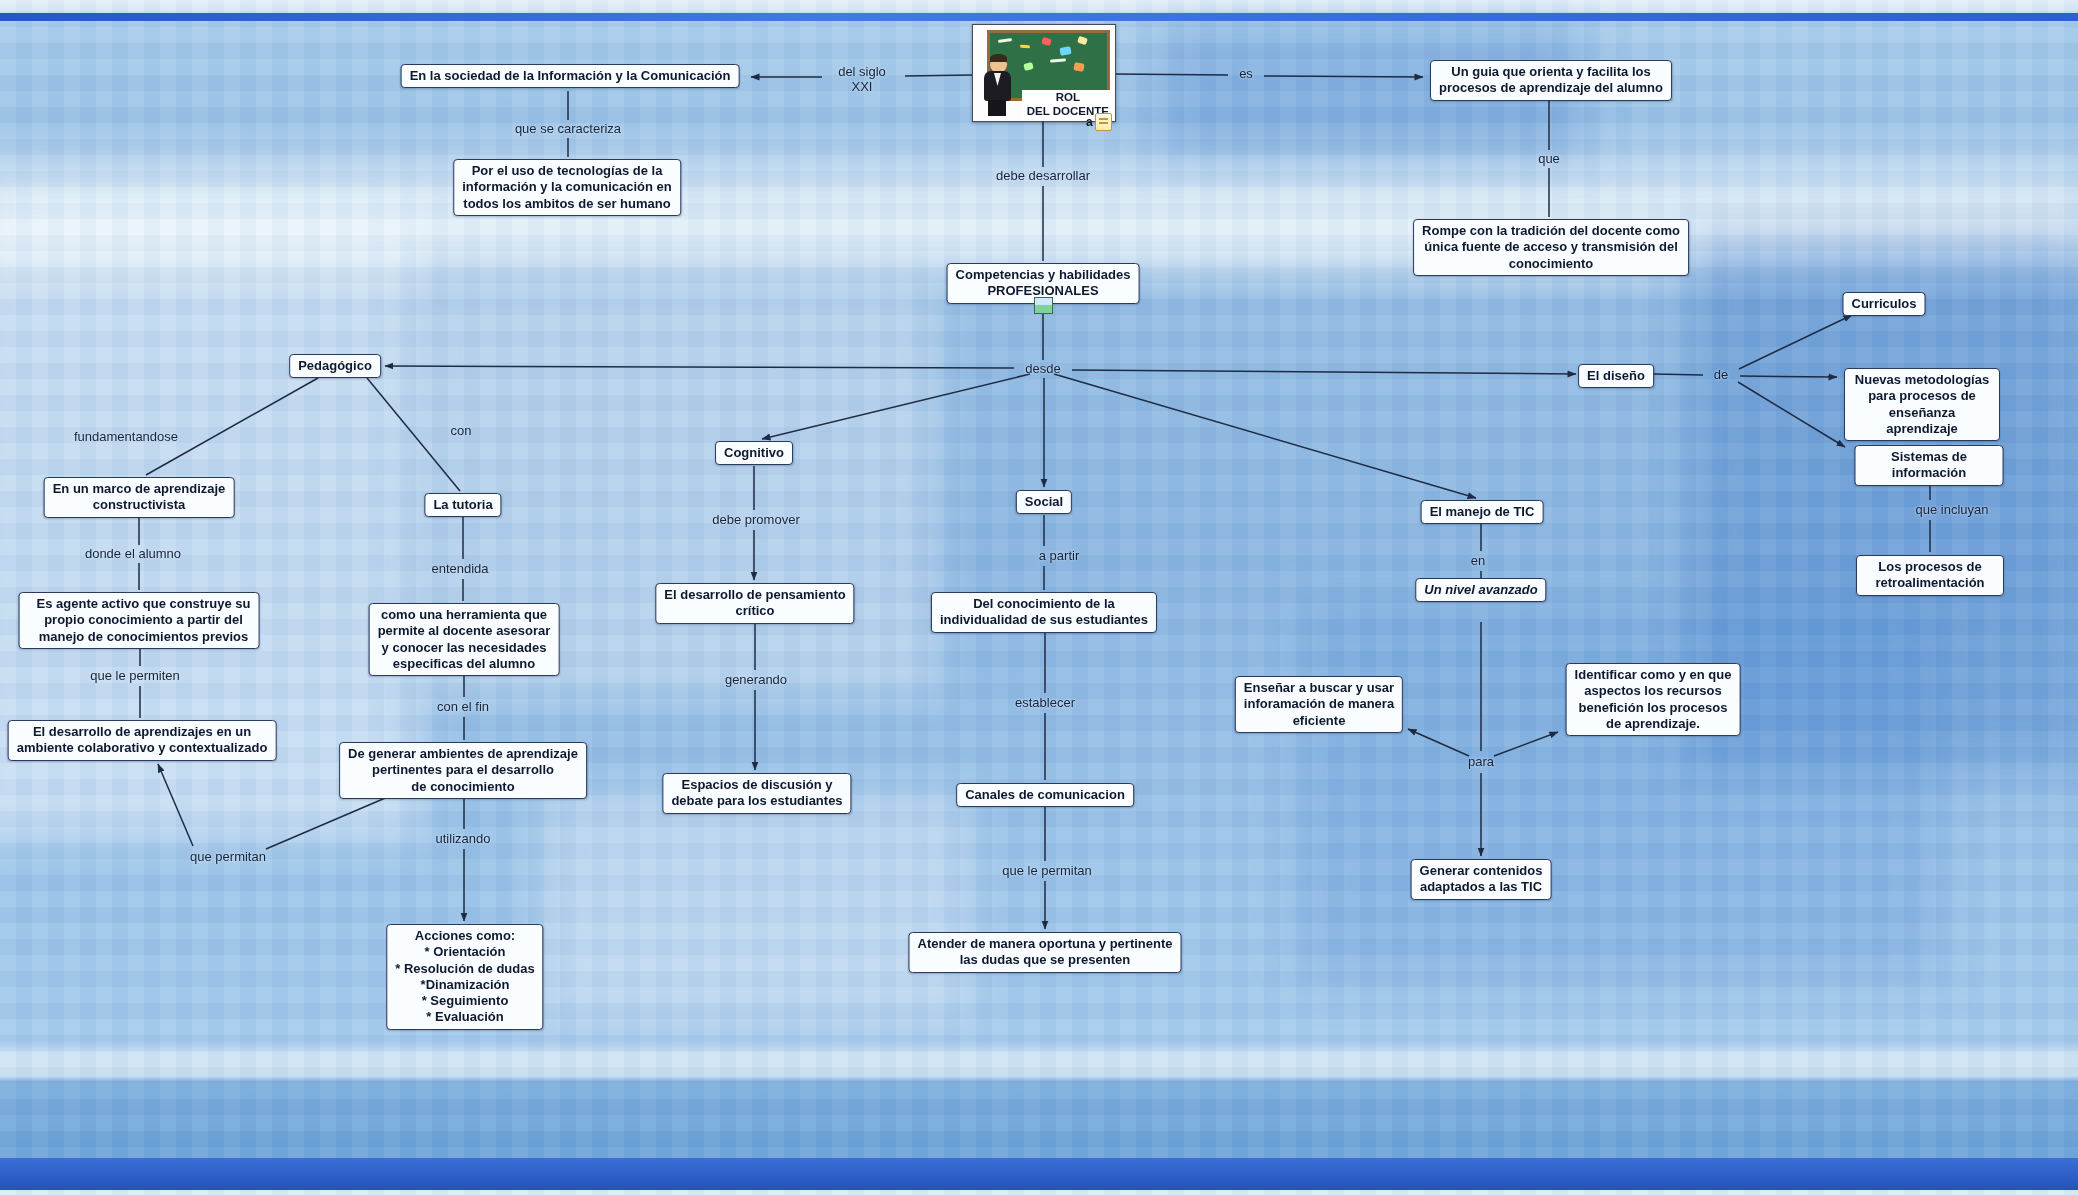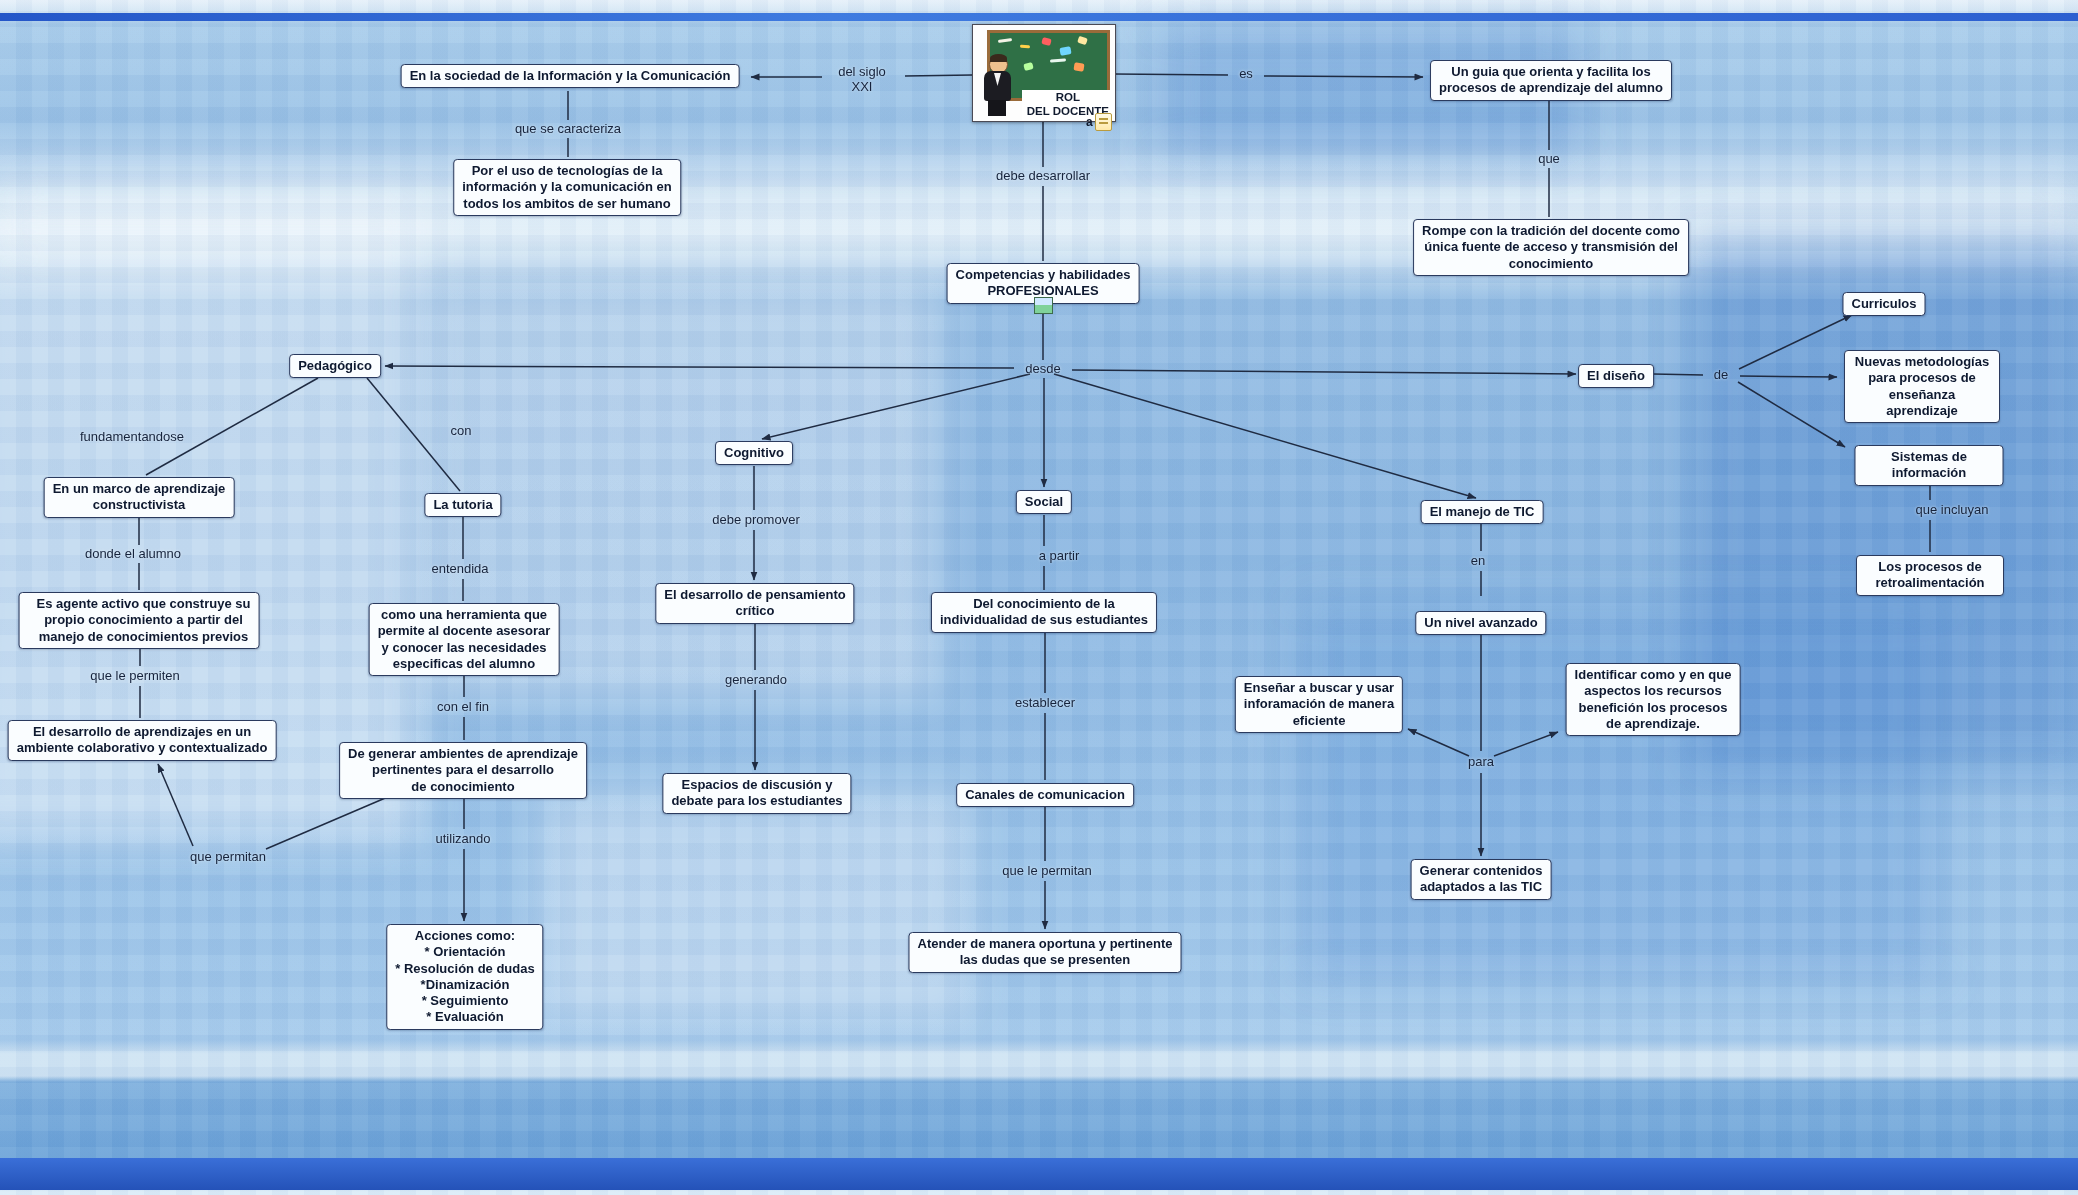--- a/index.html
+++ b/index.html
@@ -154,21 +154,21 @@
   </svg>
 
 <div id="labels-layer">
     <div class="link-label" style="left: 862px; top: 80px;">del siglo
 XXI</div>
     <div class="link-label" style="left: 1246px; top: 74px;">es</div>
     <div class="link-label" style="left: 568px; top: 129px;">que se caracteriza</div>
     <div class="link-label" style="left: 1549px; top: 159px;">que</div>
     <div class="link-label" style="left: 1043px; top: 176px;">debe desarrollar</div>
     <div class="link-label" style="left: 1043px; top: 369px;">desde</div>
-    <div class="link-label" style="left: 132px; top: 437px; text-align: right;">fundamentandose</div>
+    <div class="link-label" style="left: 126px; top: 437px; text-align: right;">fundamentandose</div>
     <div class="link-label" style="left: 133px; top: 554px;">donde el alumno</div>
     <div class="link-label" style="left: 135px; top: 676px; text-align: right;">que le permiten</div>
     <div class="link-label" style="left: 228px; top: 857px;">que permitan</div>
     <div class="link-label" style="left: 461px; top: 431px;">con</div>
     <div class="link-label" style="left: 460px; top: 569px;">entendida</div>
     <div class="link-label" style="left: 463px; top: 707px;">con el fin</div>
     <div class="link-label" style="left: 463px; top: 839px;">utilizando</div>
     <div class="link-label" style="left: 756px; top: 520px;">debe promover</div>
     <div class="link-label" style="left: 756px; top: 680px;">generando</div>
     <div class="link-label" style="left: 1045px; top: 556px; padding-left: 28px;">a partir</div>
@@ -218,33 +218,33 @@
 crítico</div>
     <div class="node" style="left: 757px; top: 773px;">Espacios de discusión y
 debate para los estudiantes</div>
     <div class="node" style="left: 1044px; top: 490px;">Social</div>
     <div class="node" style="left: 1044px; top: 592px;">Del conocimiento de la
 individualidad de sus estudiantes</div>
     <div class="node" style="left: 1045px; top: 783px; text-align: right;">Canales de comunicacion</div>
     <div class="node" style="left: 1045px; top: 932px;">Atender de manera oportuna y pertinente
 las dudas que se presenten</div>
     <div class="node" style="left: 1482px; top: 500px;">El manejo de TIC</div>
-    <div class="node" style="left: 1481px; top: 611px;">Un nivel avanzado</div>
+    <div class="node" style="left: 1481px; top: 578px; font-style: italic;">Un nivel avanzado</div>
     <div class="node" style="left: 1319px; top: 676px;">Enseñar a buscar y usar
 inforamación de manera
 eficiente</div>
     <div class="node" style="left: 1653px; top: 663px;">Identificar como y en que
 aspectos los recursos
 benefición los procesos
 de aprendizaje.</div>
     <div class="node" style="left: 1481px; top: 859px;">Generar contenidos
 adaptados a las TIC</div>
     <div class="node" style="left: 1616px; top: 364px;">El diseño</div>
     <div class="node" style="left: 1884px; top: 292px;">Curriculos</div>
-    <div class="node" style="left: 1922px; top: 350px; padding-left: 8px;">Nuevas metodologías
+    <div class="node" style="left: 1922px; top: 368px; padding-left: 8px;">Nuevas metodologías
 para procesos de
 enseñanza aprendizaje</div>
     <div class="node" style="left: 1929px; top: 445px;">Sistemas de información</div>
     <div class="node" style="left: 1930px; top: 555px;">Los procesos de retroalimentación</div>
   </div>
 
 <div id="rol-node">
   <div id="chalkboard">
     <span class="scribble sc1"></span>
     <span class="scribble sc2"></span>

